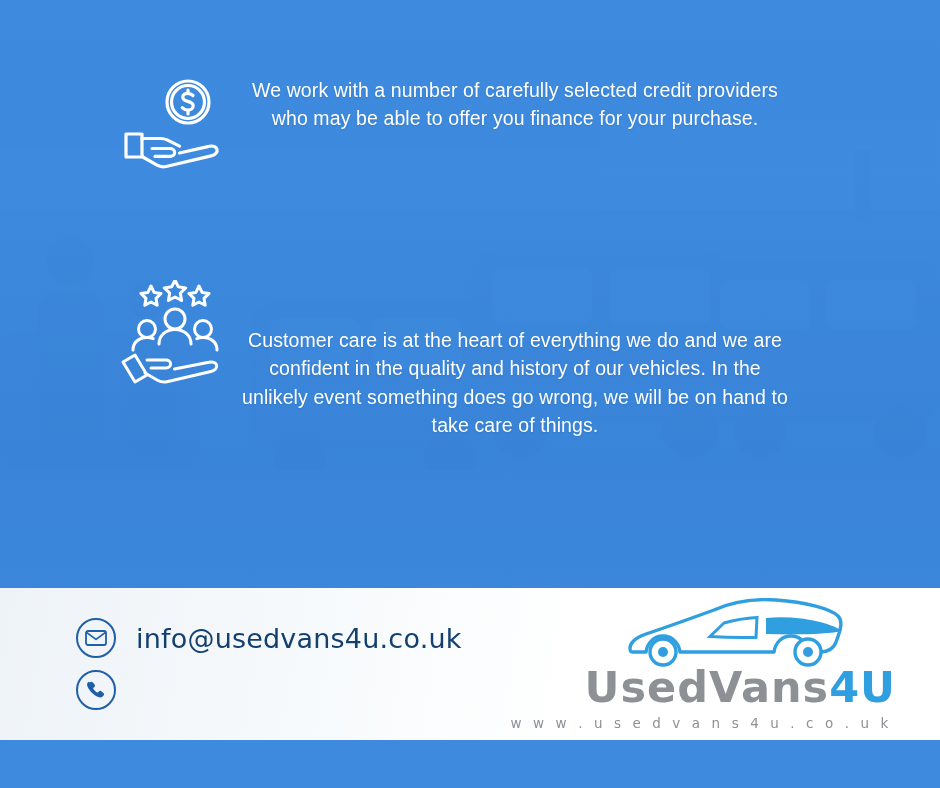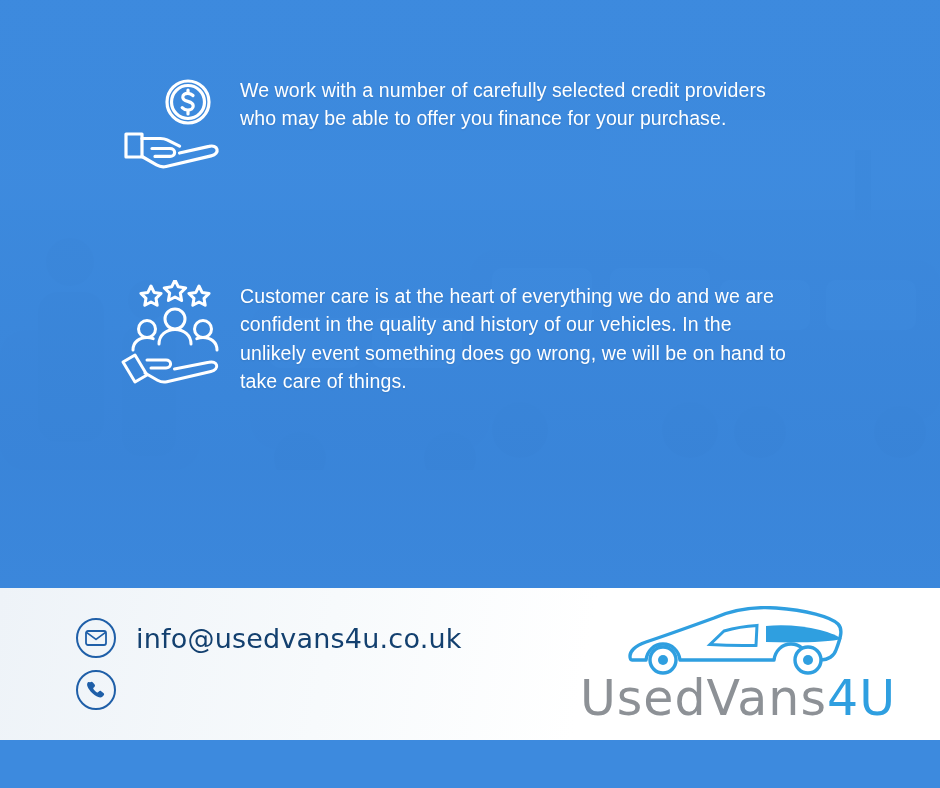--- a/index.html
+++ b/index.html
@@ -27,20 +27,21 @@
     left: 0; top: 0; width: 940px; height: 788px;
     background: linear-gradient(180deg, rgba(61,138,222,0.97) 0%, rgba(61,138,222,0.80) 22%, rgba(57,132,217,0.78) 60%, rgba(61,138,222,0.92) 100%);
     pointer-events: none;
   }
 
   .features {
     position: absolute;
     left: 0; top: 0;
     width: 860px;
     padding: 60px 70px 0 110px;
+    text-align: center;
   }
   .feature {
     display: flex;
     align-items: flex-start;
     margin-bottom: 40px;
   }
   .feature .icon-wrap {
     flex: 0 0 130px;
     height: 120px;
     display: flex;
@@ -53,21 +54,21 @@
     font-size: 19.5px;
     line-height: 1.45;
     padding-top: 16px;
     letter-spacing: 0.1px;
     text-shadow: 0 1px 2px rgba(0,0,0,0.10);
   }
   .feature.f1 .icon-wrap { margin-top: 4px; }
   .feature.f1 { margin-bottom: 52px; }
   .feature.f2 { margin-bottom: 42px; }
   .feature.f2 .text { padding-top: 6px; }
-  .feature.f3 .text { padding-top: 4px; }
+  .feature.f3 .text { padding-top: 4px; margin-top: 44px; }
 
   
   .footer {
     position: absolute;
     left: 0; bottom: 48px;
     width: 940px;
     height: 152px;
     background: linear-gradient(100deg, #eef3f8 0%, #f7fafc 35%, #ffffff 62%, #ffffff 100%);
     display: flex;
     align-items: center;
@@ -102,25 +103,25 @@
   .footer-right {
     margin-left: auto;
     padding-right: 44px;
     display: flex;
     flex-direction: column;
     align-items: flex-end;
     justify-content: center;
   }
   .logo-van { margin-bottom: -10px; margin-right: 6px; }
   .logo-word {
-    font-size: 49px;
+    font-size: 43px;
     letter-spacing: 1px;
     color: #8d9196;
     font-family: "DejaVu Sans", sans-serif;
-    font-weight: normal;
+    font-weight: bold;
     line-height: 1;
   }
   .logo-word .accent { color: #2f9fe0; }
   .logo-url {
     font-size: 13.5px;
     letter-spacing: 3.6px;
     color: #8d9196;
     font-family: "DejaVu Sans", sans-serif;
     margin-top: 6px;
     margin-right: 4px;
@@ -256,18 +257,19 @@
             <circle cx="39" cy="54" r="13" fill="#ffffff" stroke="#2f9fe0" stroke-width="3.4"></circle>
             <circle cx="184" cy="54" r="13" fill="#ffffff" stroke="#2f9fe0" stroke-width="3.4"></circle>
             <circle cx="39" cy="54" r="5" fill="#2f9fe0"></circle>
             <circle cx="184" cy="54" r="5" fill="#2f9fe0"></circle>
           </g>
         </svg>
       </span>
       <div class="logo-word">
         <span>UsedVans</span><span class="accent">4U</span>
       </div>
+      <div class="logo-url">w w w . u s e d v a n s 4 u . c o . u k</div>
     </div>
 
   </div>
 
   <div class="bottom-strip"></div>
 </div>
 
 </body></html>

